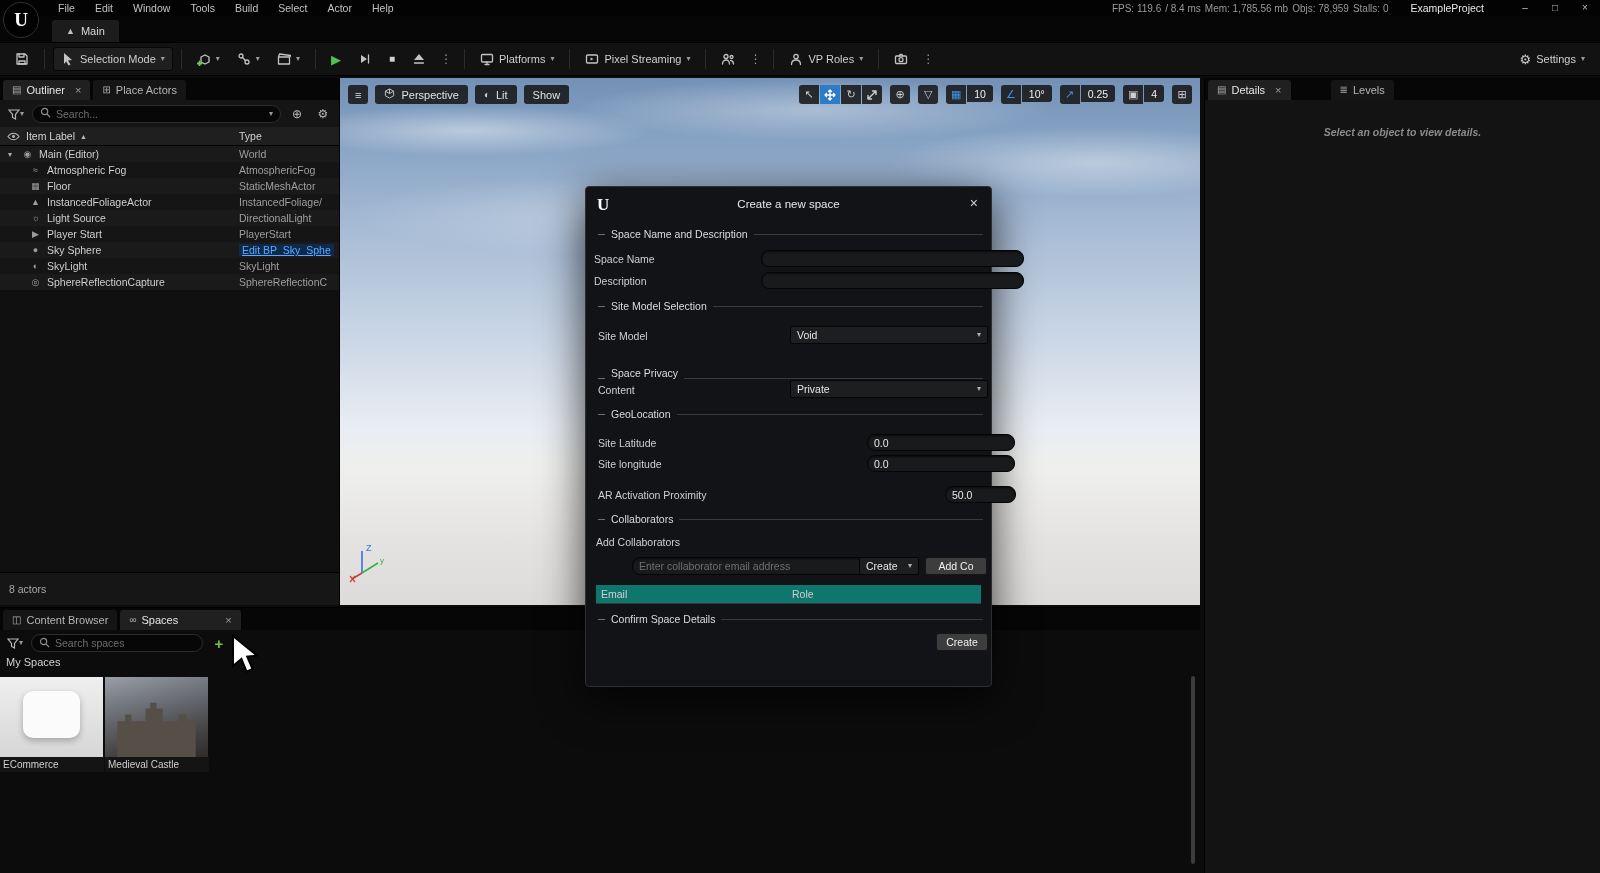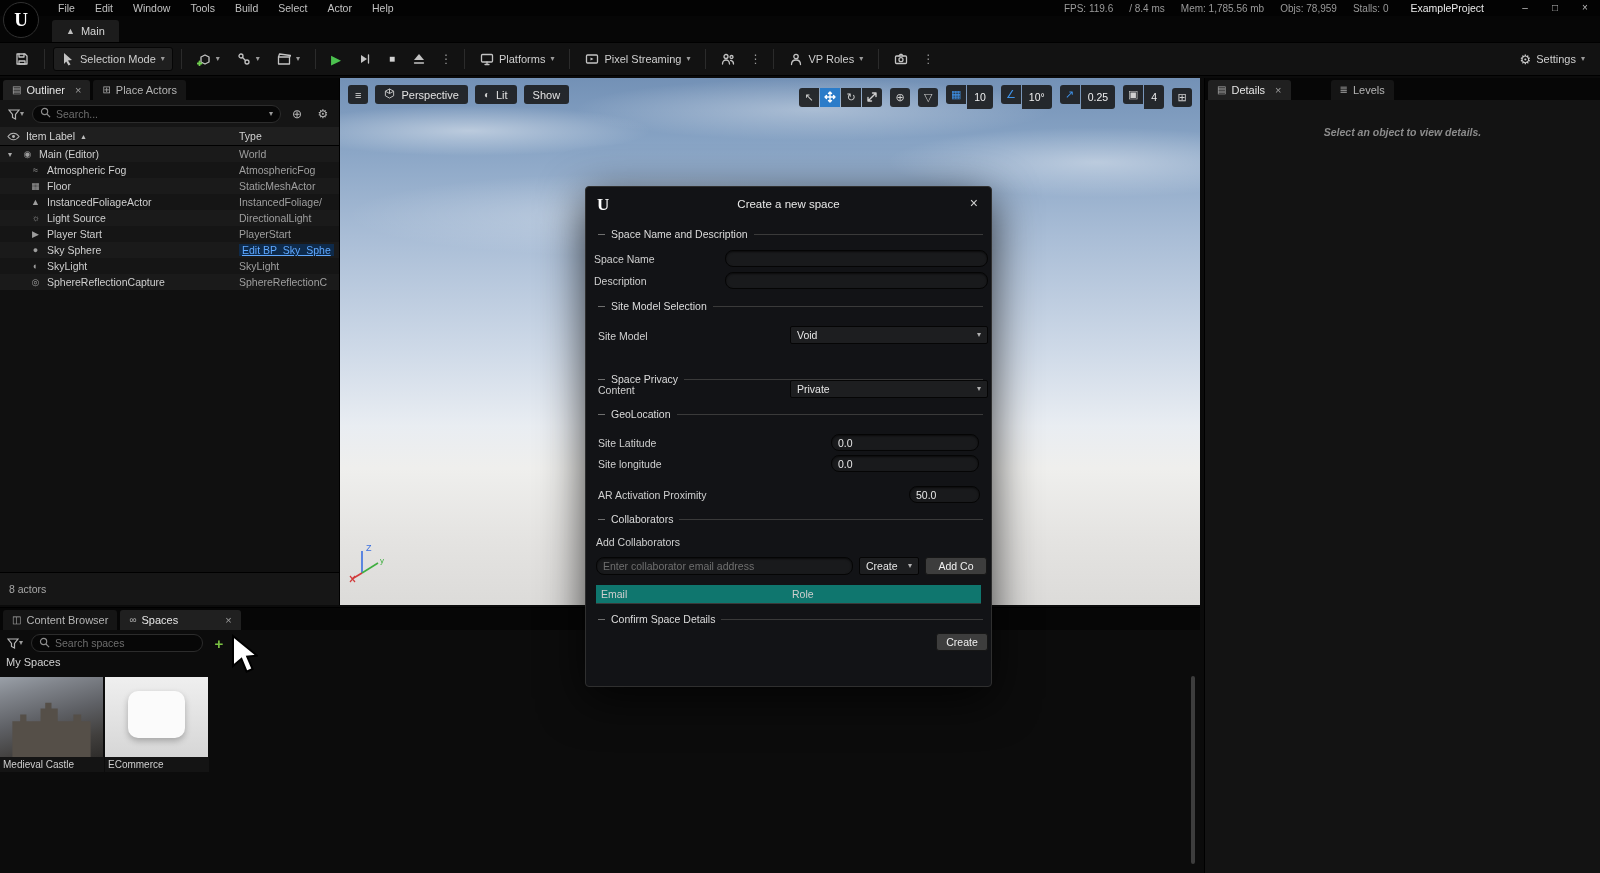--- a/index.html
+++ b/index.html
@@ -4,21 +4,21 @@
 <style>
   *{margin:0;padding:0;box-sizing:border-box;}
   html,body{background:#000;}
   body{font-family:"Liberation Sans",sans-serif;}
   .app{position:relative;width:1600px;height:873px;background:#0b0b0b;overflow:hidden;font-size:11px;color:#c8c8c8;}
 
   
   .titlebar{position:absolute;left:0;top:0;width:1600px;height:16px;background:#030303;display:flex;align-items:center;padding-left:48px;}
   .menu-item{padding:0 10px;font-size:10.5px;color:#c2c2c2;line-height:16px;cursor:default;}
   .tb-spacer{flex:1;}
-  .stats{display:flex;gap:16px;font-size:10px;color:#9a9a9a;align-items:center;white-space:nowrap;}
+  .stats{display:flex;gap:4px;font-size:10px;color:#9a9a9a;align-items:center;white-space:nowrap;}
   .project-name{color:#e9e9e9;font-size:10.5px;margin-left:22px;}
   .win-controls{display:flex;margin-left:26px;}
   .win-btn{width:30px;text-align:center;color:#bdbdbd;font-size:10px;line-height:16px;}
   .ue-logo{position:absolute;left:3px;top:2px;width:36px;height:36px;border-radius:50%;background:#000;border:1px solid #303030;display:flex;align-items:center;justify-content:center;z-index:30;color:#fff;font-size:19px;font-weight:bold;font-family:"Liberation Serif",serif;}
 
   
   .tabbar{position:absolute;left:0;top:16px;width:1600px;height:26px;background:#060606;display:flex;align-items:flex-end;padding-left:52px;}
   .main-tab{height:22px;background:#1c1c1c;border-radius:3px 3px 0 0;display:flex;align-items:center;gap:6px;padding:0 14px;color:#d6d6d6;font-size:11px;}
   .main-tab .mt-ic{color:#bfbfbf;font-size:9px;}
 
@@ -79,34 +79,34 @@
   .vp-btn .vic{font-size:10px;color:#cdcdcd;}
   .vp-topright{position:absolute;right:8px;top:7px;display:flex;gap:1px;align-items:center;}
   .vp-group{display:flex;gap:1px;margin-left:7px;}
   .vp-tool{width:20px;height:19px;background:rgba(24,24,24,.88);display:flex;align-items:center;justify-content:center;color:#cfcfcf;font-size:11px;}
   .vp-tool svg{width:12px;height:12px;stroke:#cfcfcf;fill:none;stroke-width:1.4;stroke-linecap:round;}
   .vp-tool.active{background:#2b7cc9;color:#fff;}
   .vp-tool.active svg{stroke:#fff;}
   .vp-tool.rl{border-radius:3px 0 0 3px;}
   .vp-tool.rr{border-radius:0 3px 3px 0;}
   .vp-tool.rb{border-radius:3px;}
-  .vp-val{height:24px;background:rgba(24,24,24,.88);display:flex;align-items:center;padding:0 7px;color:#f0f0f0;font-size:10.5px;border-radius:0 3px 3px 0;}
+  .vp-val{height:17px;background:rgba(24,24,24,.88);display:flex;align-items:center;padding:0 7px;color:#f0f0f0;font-size:10.5px;border-radius:0 3px 3px 0;}
   .blue-ic{color:#3f92e8 !important;}
   .gizmo{position:absolute;left:8px;bottom:20px;width:44px;height:44px;}
 
   
   .dialog{position:absolute;left:585px;top:186px;width:407px;height:501px;background:#121316;border:1px solid #2f2f2f;border-radius:4px;box-shadow:0 12px 45px rgba(0,0,0,.75);z-index:40;}
   .dlg-logo{position:absolute;left:11px;top:8px;color:#fff;font-size:17px;font-weight:bold;font-family:"Liberation Serif",serif;z-index:2;}
   .dlg-title{position:absolute;left:0;right:0;top:11px;text-align:center;color:#e8e8e8;font-size:11.5px;}
   .dlg-close{position:absolute;right:13px;top:9px;color:#d2d2d2;font-size:14px;z-index:2;line-height:1;}
   .dsec{position:absolute;left:12px;right:8px;display:flex;align-items:center;gap:6px;font-size:10.5px;color:#dcdcdc;white-space:nowrap;}
   .dsec::before{content:'';width:7px;height:1px;background:#6f6f6f;flex:0 0 7px;}
   .dsec::after{content:'';flex:1;height:1px;background:#3a3a3a;}
   .dlabel{position:absolute;font-size:10.5px;color:#cfcfcf;white-space:nowrap;}
-  .dinput{position:absolute;height:17px;background:#191a1c;border:1px solid #050505;border-radius:8px;color:#e8e8e8;font-size:10.5px;padding:0 6px;font-family:inherit;outline:none;box-shadow:inset 0 1px 2px rgba(0,0,0,.6);}
+  .dinput{position:absolute;height:17px;background:#191a1c;border:1px solid #050505;border-radius:8px;color:#e8e8e8;font-size:10.5px;padding:0 6px;font-family:inherit;outline:none;box-shadow:inset 0 1px 2px rgba(0,0,0,.6);margin-left:36px;}
   .dinput::placeholder{color:#6f6f6f;}
   .ddrop{position:absolute;height:18px;background:#1d1e20;border:1px solid #050505;border-radius:2px;display:flex;align-items:center;justify-content:space-between;padding:0 6px;font-size:10.5px;color:#e6e6e6;}
   .ddrop .chev{color:#b0b0b0;}
   .dbtn{position:absolute;height:18px;background:#3d3d3d;border:1px solid #161616;border-radius:3px;display:flex;align-items:center;justify-content:center;font-size:10.5px;color:#f0f0f0;}
   .dtable-head{position:absolute;left:10px;right:10px;height:19px;border-bottom:1px solid #3a3a3a;background:#0f766e;display:flex;align-items:center;font-size:10.5px;color:#cfcfcf;}
   .dth-email{padding-left:5px;width:196px;}
 
   
   .bottom{position:absolute;left:0;top:607px;width:1200px;height:266px;background:#0c0c0c;border-top:1px solid #000;}
   .b-toolbar{height:26px;display:flex;align-items:center;gap:6px;padding:0 5px;width:340px;}
@@ -518,26 +518,26 @@
               <path d="M7.6 7.6L11 11" stroke="#8d8d8d" stroke-width="1.3"></path>
             </svg>
         </span>
         <input placeholder="Search spaces" style="">
       </div>
       <span class="plus-btn">+</span>
     </div>
     <div class="myspaces-label">My Spaces</div>
     <div class="cards">
       <div class="space-card">
+        <div class="space-thumb thumb-ecom"></div>
+        <div class="space-name">ECommerce</div>
+      </div>
+      <div class="space-card">
         <div class="space-thumb thumb-castle"></div>
         <div class="space-name">Medieval Castle</div>
-      </div>
-      <div class="space-card">
-        <div class="space-thumb thumb-ecom"></div>
-        <div class="space-name">ECommerce</div>
       </div>
     </div>
     <div class="bscroll"></div>
   </div>
 
   <div class="rightpanel">
     <div class="panel-tabs">
       <div class="ptab active">
         <span class="ptab-ic">▤</span>
         <span>Details</span>
@@ -567,21 +567,21 @@
 
     <div class="dsec" style="top:113px;">
         <span>Site Model Selection</span>
       </div>
     <span class="dlabel" style="left:12px;top:143px;">Site Model</span>
     <div class="ddrop" style="left:204px;top:139px;width:198px;gap:32px;">
       <span>Void</span>
       <span class="chev">▾</span>
     </div>
 
-    <div class="dsec" style="top:186px;">
+    <div class="dsec" style="top:180px;align-items:flex-end;">
         <span>Space Privacy</span>
       </div>
     <span class="dlabel" style="left:12px;top:197px;">Content</span>
     <div class="ddrop" style="left:204px;top:193px;width:198px;">
       <span>Private</span>
       <span class="chev">▾</span>
     </div>
 
     <div class="dsec" style="top:221px;">
         <span>GeoLocation</span>

